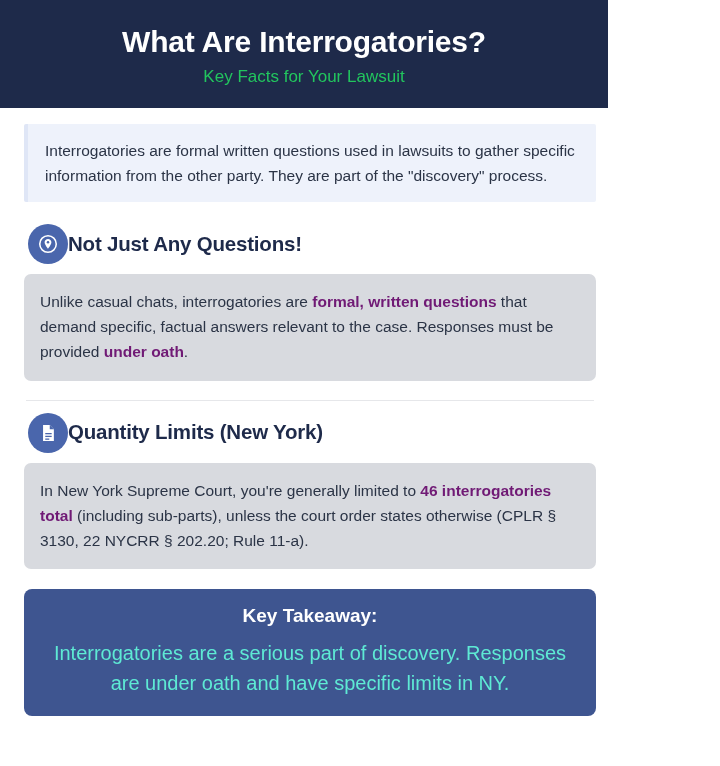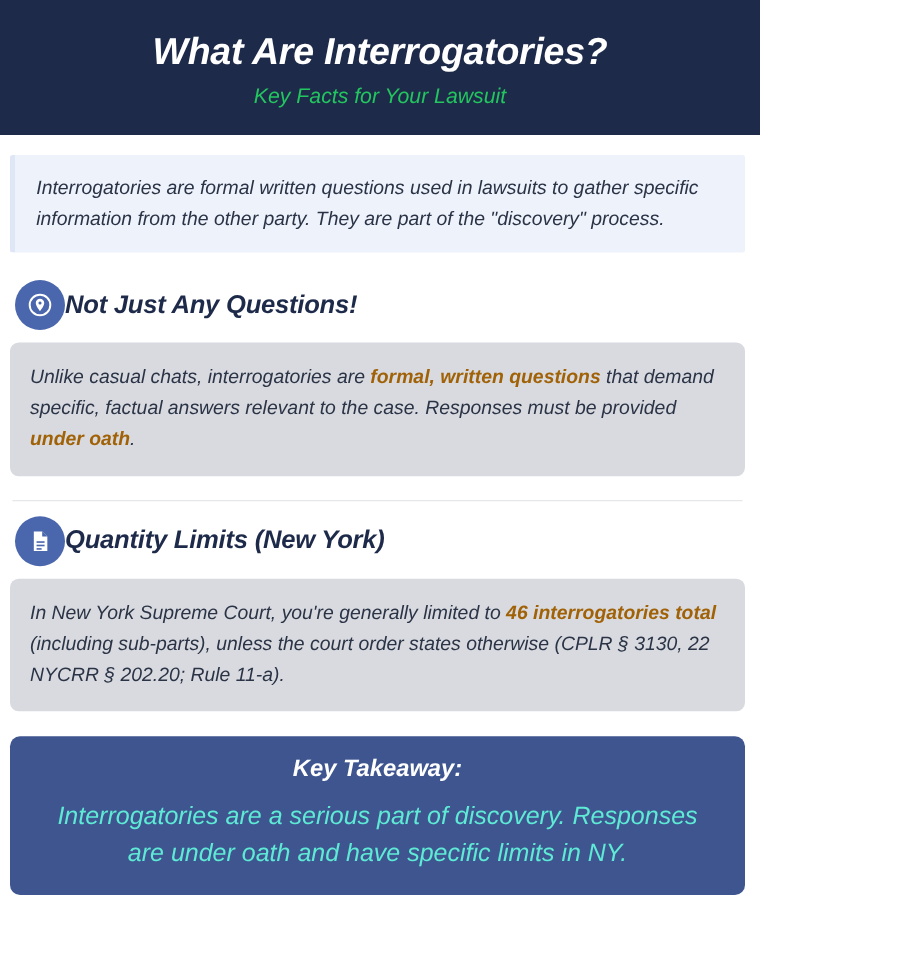--- a/index.html
+++ b/index.html
@@ -13,21 +13,20 @@
     font-family: "Liberation Sans", sans-serif;
     overflow: hidden;
   }
   .page {
     width: 608px;
     height: 766px;
     position: relative;
     background: #ffffff;
     display: flex;
     flex-direction: column;
-    font-style: italic;
   }
 
   
   .header {
     background: #1e2a4a;
     height: 108px;
     flex: 0 0 108px;
     display: flex;
     flex-direction: column;
     align-items: center;
@@ -49,21 +48,21 @@
     font-size: 17px;
     font-weight: normal;
     line-height: 1.2;
     margin: 0;
     text-align: center;
   }
 
   
   .content {
     flex: 1 1 auto;
-    padding: 16px 12px 0 8px;
+    padding: 16px 12px 0 24px;
     box-sizing: border-box;
     display: flex;
     flex-direction: column;
   }
 
   
   .intro-box {
     background: #eef2fb;
     border-left: 4px solid #dfe6f6;
     border-radius: 2px;
@@ -112,21 +111,21 @@
     padding: 15px 16px 16px 16px;
     box-sizing: border-box;
   }
   .panel-text {
     color: #2b3446;
     font-size: 15.5px;
     line-height: 1.62;
     margin: 0;
   }
   .hl {
-    color: #a16207;
+    color: #701a75;
     font-weight: bold;
   }
   .divider {
     height: 1px;
     background: #e6e7ea;
     margin: 17px 2px 6px 2px;
     border: 0;
   }
 
   

